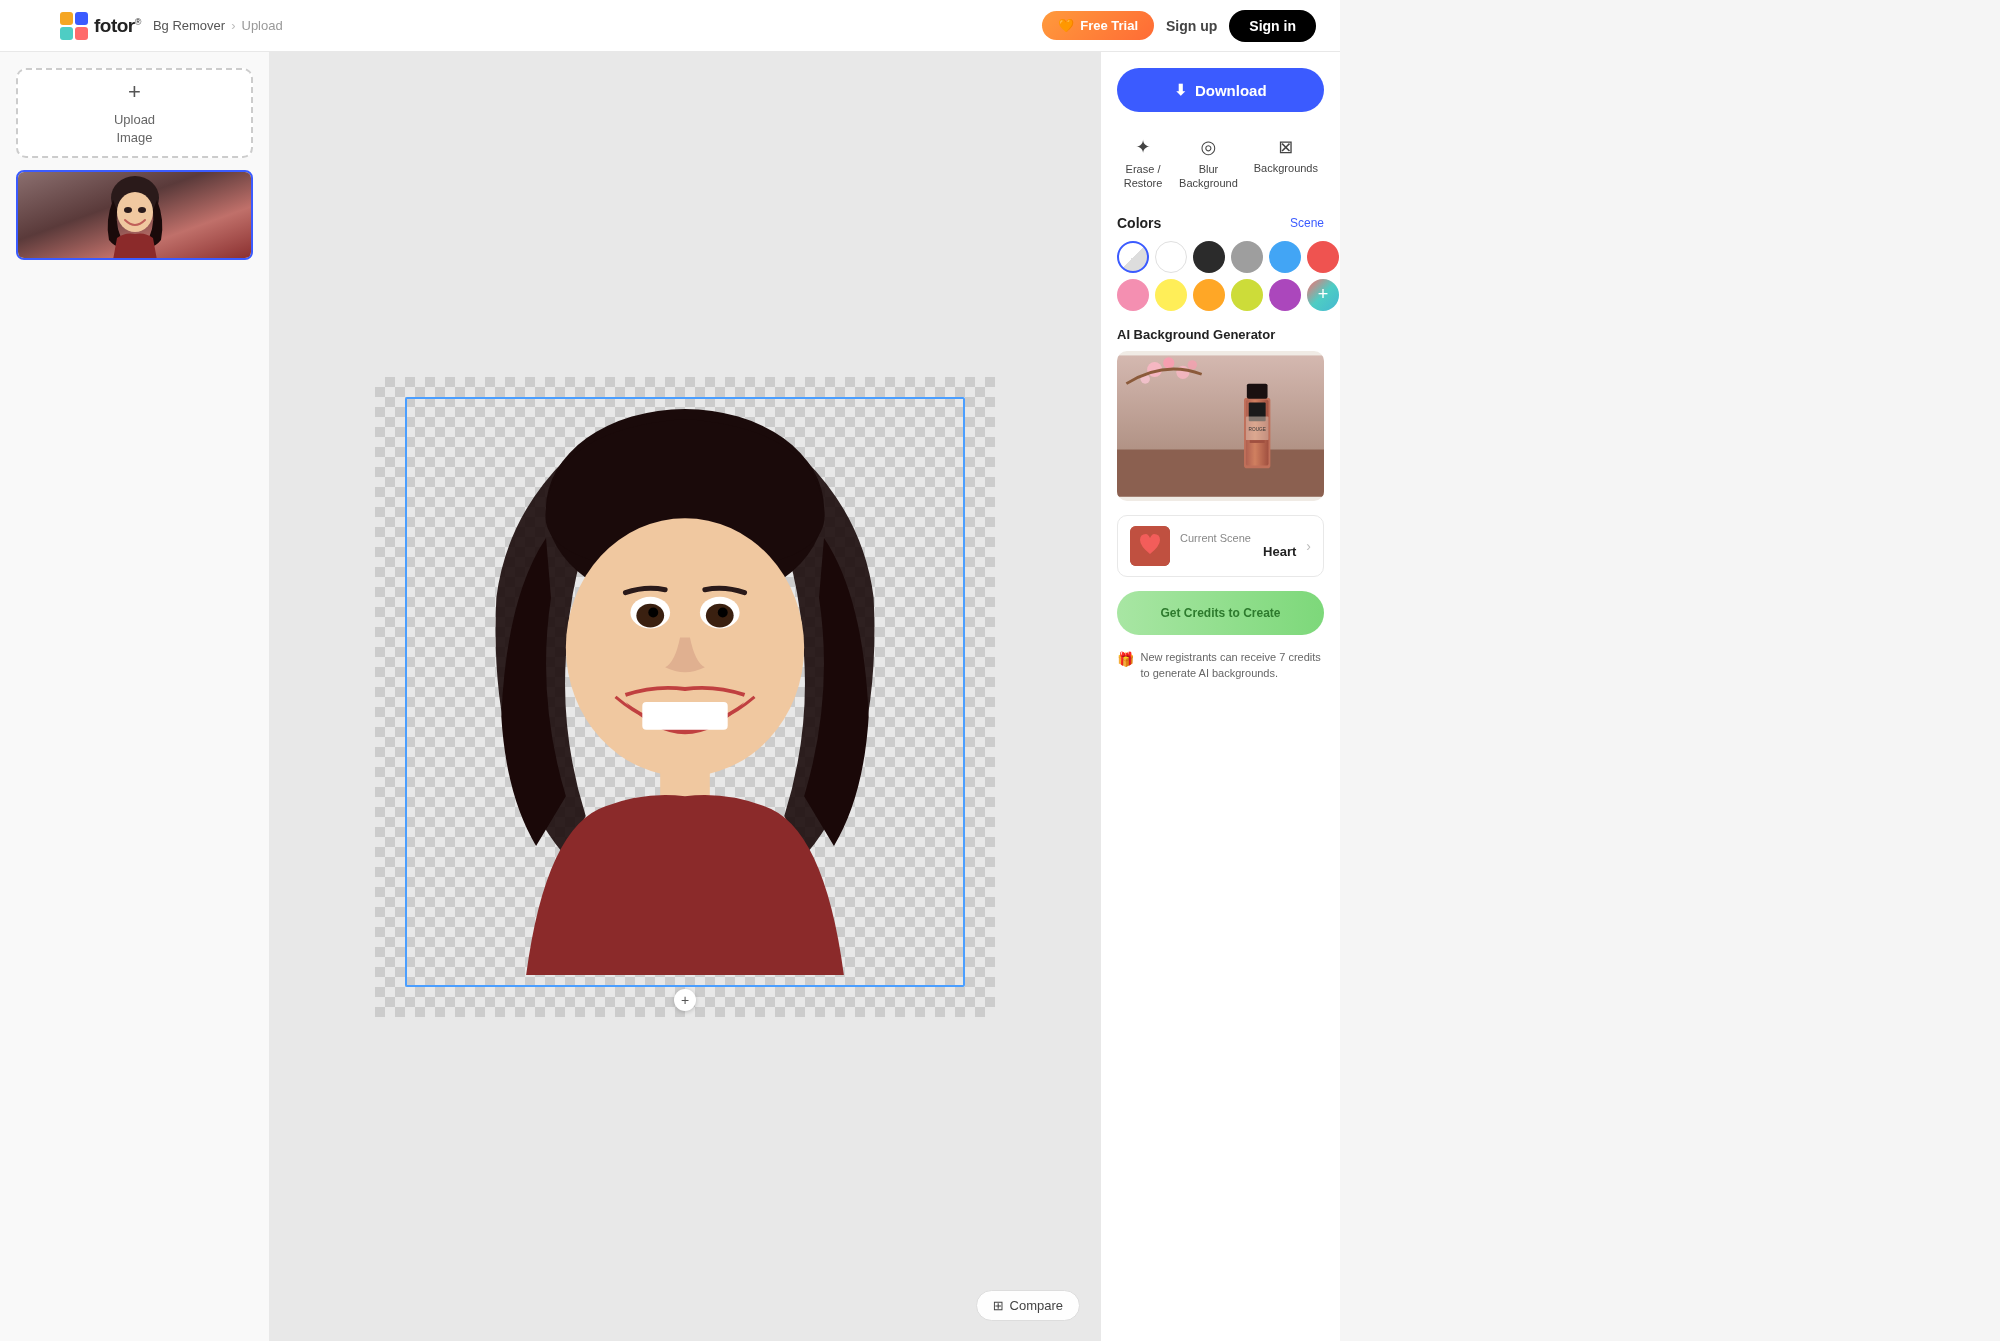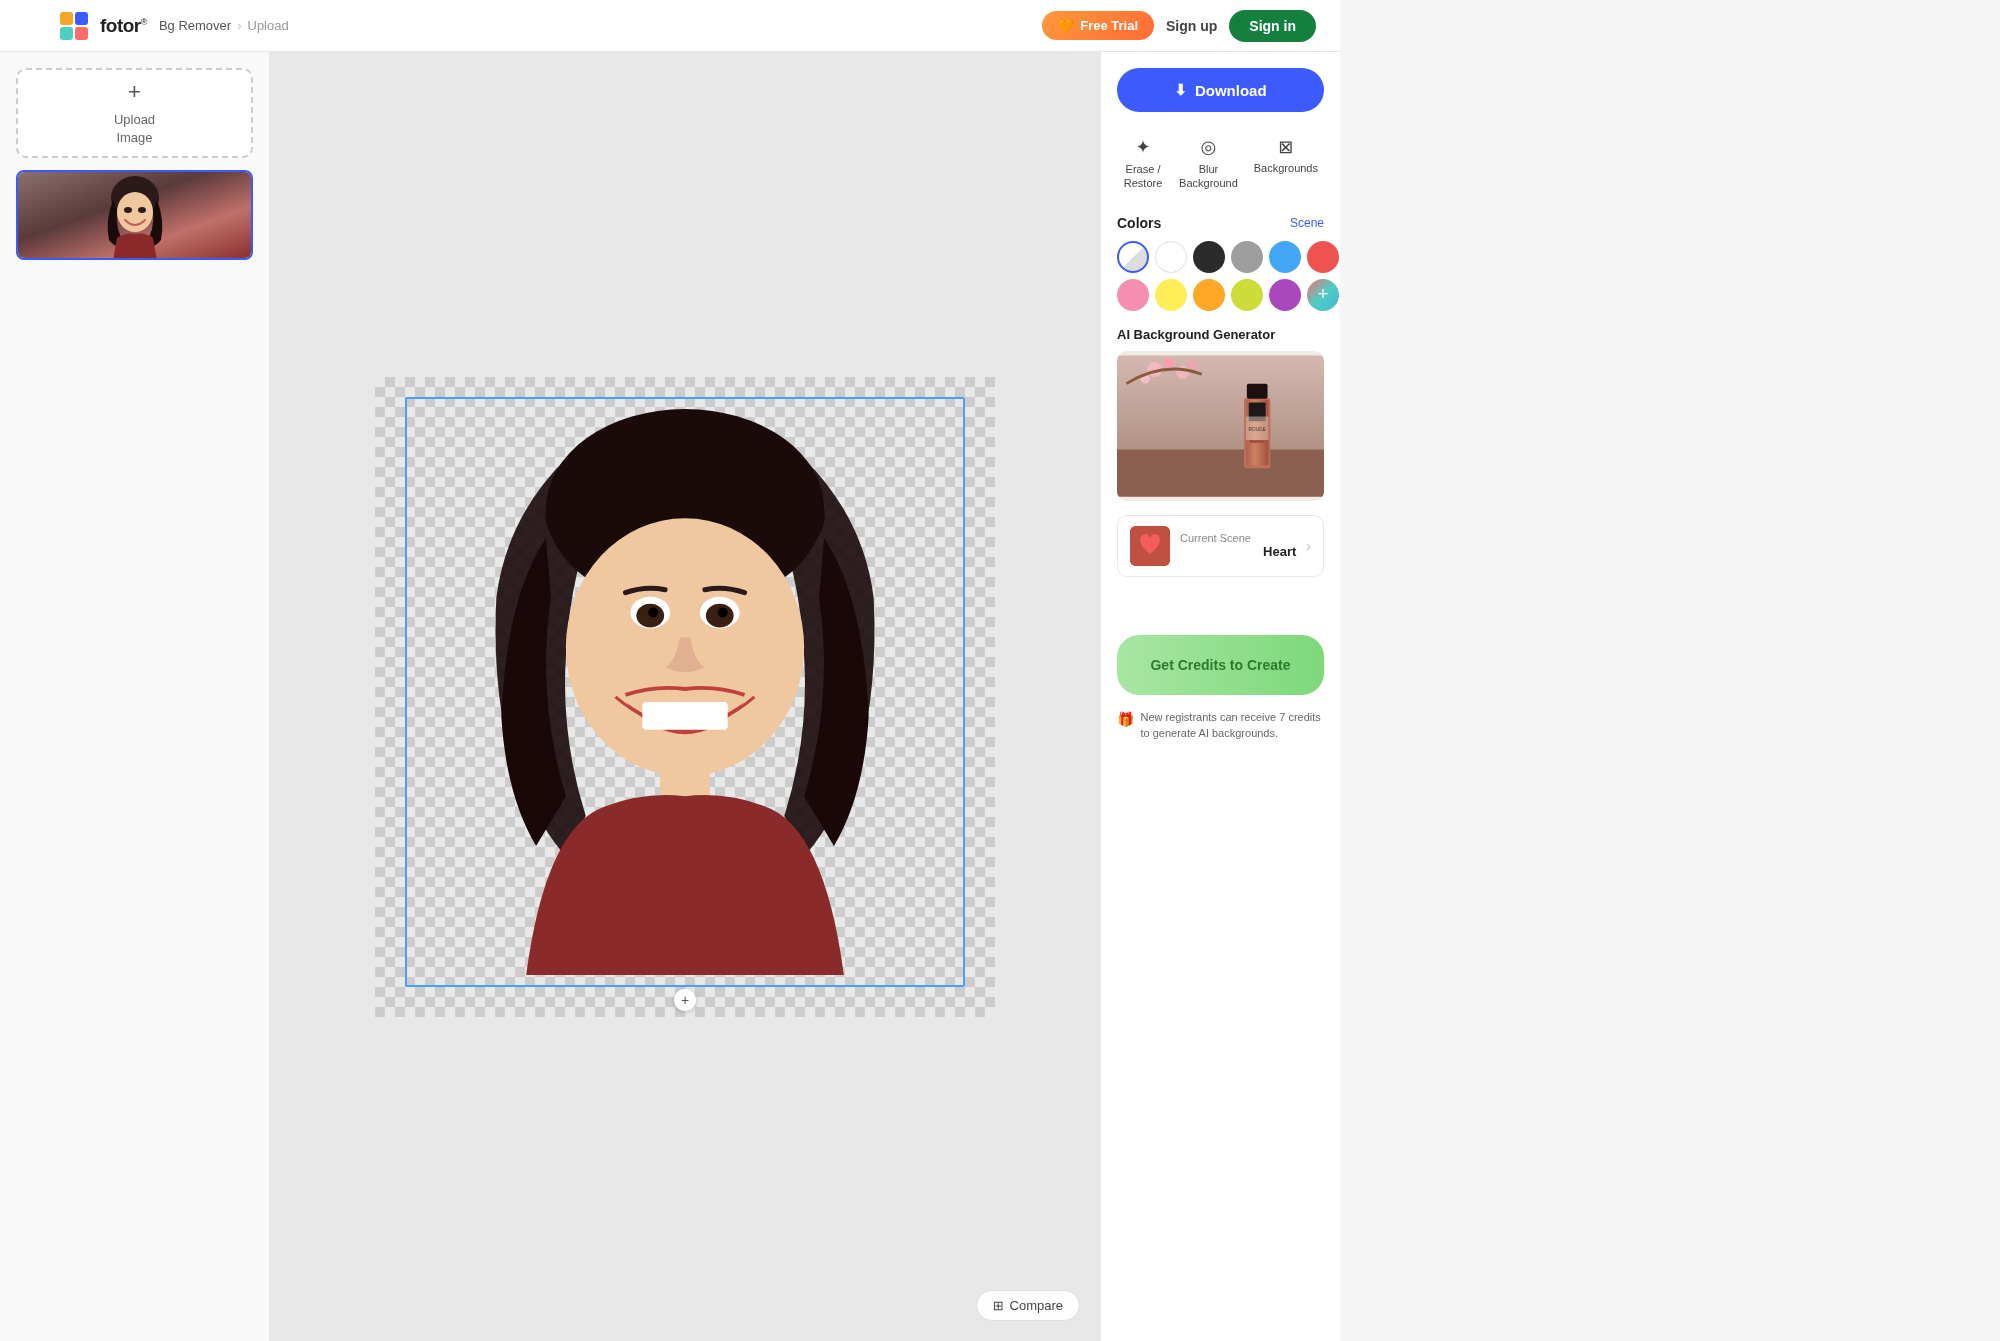--- a/index.html
+++ b/index.html
@@ -1,27 +1,27 @@
 <!DOCTYPE html>
 <html><head>
   <meta charset="utf-8">
   <style>
     * { box-sizing: border-box; margin: 0; padding: 0; }
     body { font-family: -apple-system, BlinkMacSystemFont, 'Segoe UI', sans-serif; background: #f5f5f5; width: 1340px; min-height: 900px; overflow-x: hidden; }
 
     
     .header { display: flex; align-items: center; justify-content: space-between; padding: 0 24px; height: 52px; background: #fff; border-bottom: 1px solid #e8e8e8; }
     .header-left { display: flex; align-items: center; gap: 12px; }
-    .logo { display: flex; align-items: center; gap: 12px; font-weight: 700; font-size: 18px; color: #222; padding-left: 36px; }
+    .logo { display: flex; align-items: center; gap: 6px; font-weight: 700; font-size: 18px; color: #222; padding-left: 36px; }
     .logo-icon { width: 28px; height: 28px; }
     .breadcrumb { display: flex; align-items: center; gap: 6px; color: #888; font-size: 13px; }
     .header-right { display: flex; align-items: center; gap: 12px; }
     .btn-free-trial { background: linear-gradient(135deg, #ff9a3c, #ff6b35); color: #fff; border: none; border-radius: 20px; padding: 7px 16px; font-size: 13px; font-weight: 600; cursor: pointer; display: flex; align-items: center; gap: 6px; }
     .btn-signup { background: none; border: none; color: #444; font-size: 14px; cursor: pointer; font-weight: 700; }
-    .btn-signin { background: #15803d; color: #fff; border: none; border-radius: 20px; padding: 8px 20px; font-size: 14px; font-weight: 600; cursor: pointer; }
+    .btn-signin { background: #000000; color: #fff; border: none; border-radius: 20px; padding: 8px 20px; font-size: 14px; font-weight: 600; cursor: pointer; }
 
     
     .main { display: flex; height: calc(100vh - 52px); min-height: 848px; }
 
     
     .left-panel { width: 270px; padding: 16px; background: #f9f9f9; border-right: 1px solid #e8e8e8; display: flex; flex-direction: column; gap: 12px; }
     .upload-btn { width: 100%; height: 90px; border: 2px dashed #ccc; border-radius: 10px; background: #fff; display: flex; flex-direction: column; align-items: center; justify-content: center; cursor: pointer; gap: 6px; color: #666; font-size: 13px; }
     .upload-btn .plus { font-size: 22px; color: #555; }
     .thumbnail { width: 100%; height: 90px; border-radius: 8px; border: 2px solid #3b5bff; overflow: hidden; cursor: pointer; position: relative; }
 
@@ -58,21 +58,21 @@
     .color-circle.plus-btn { background: linear-gradient(135deg, #ff6b6b, #4ecdc4, #45b7d1); display: flex; align-items: center; justify-content: center; color: #fff; font-size: 18px; font-weight: 300; }
     .ai-section-title { font-size: 13px; font-weight: 600; color: #222; }
     .ai-banner { border-radius: 10px; overflow: hidden; background: #f0ebe5; position: relative; height: 150px; display: flex; align-items: center; justify-content: center; }
     .ai-desc { font-size: 11px; color: #666; line-height: 1.5; text-align: center; }
     .current-scene-card { border: 1px solid #e8e8e8; border-radius: 10px; padding: 10px 12px; display: flex; align-items: center; gap: 10px; cursor: pointer; }
     .scene-thumb { width: 40px; height: 40px; border-radius: 6px; background: linear-gradient(135deg, #c0705a, #8b3a2a); flex-shrink: 0; overflow: hidden; }
     .scene-info { flex: 1; }
     .scene-label { font-size: 11px; color: #888; }
     .scene-name { font-size: 13px; font-weight: 600; color: #222; text-align: right; }
     .scene-arrow { color: #bbb; font-size: 14px; }
-    .get-credits-btn { width: 100%; height: 60px; background: linear-gradient(90deg, #a8e6a3, #7dd87a); color: #2d7a2d; border: none; border-radius: 22px; font-size: 14px; font-weight: 700; cursor: pointer; margin-top: 44px; }
+    .get-credits-btn { width: 100%; height: 44px; background: linear-gradient(90deg, #a8e6a3, #7dd87a); color: #2d7a2d; border: none; border-radius: 22px; font-size: 12px; font-weight: 700; cursor: pointer; }
     .credits-note { font-size: 11px; color: #666; line-height: 1.5; display: flex; gap: 6px; align-items: flex-start; }
     .gift-icon { font-size: 14px; flex-shrink: 0; }
   </style>
 </head>
 <body>
 
 <header class="header">
   <div class="header-left">
     <div class="logo">
 

